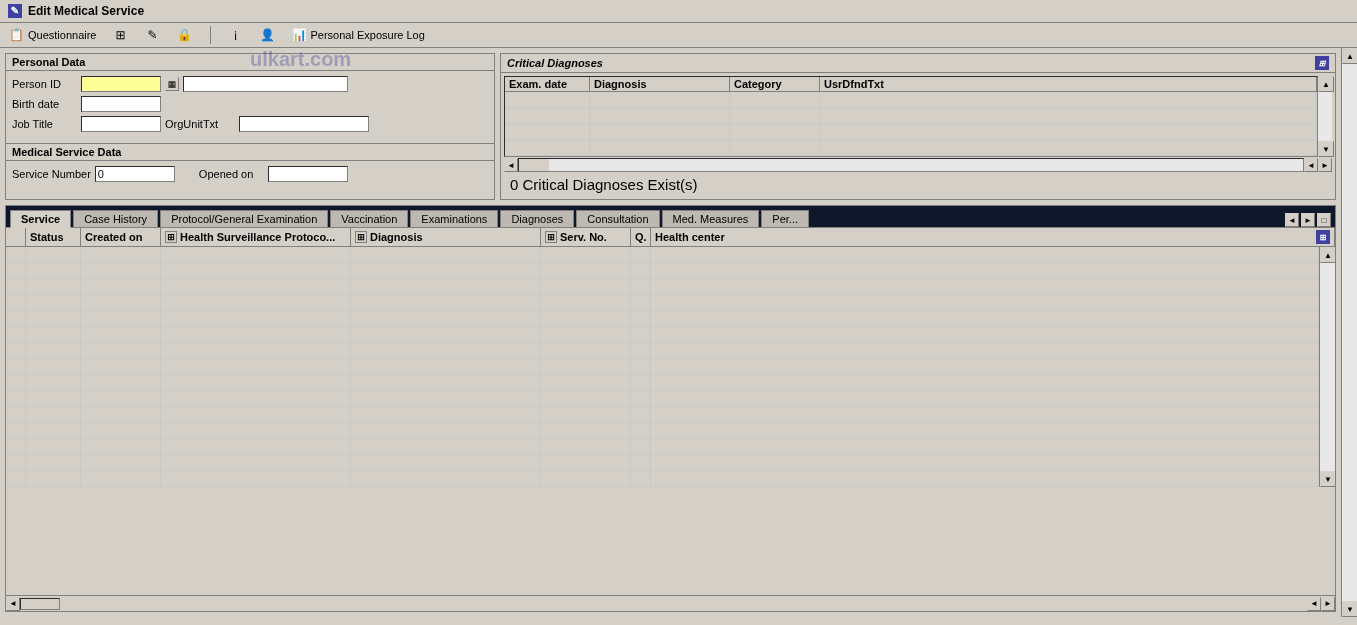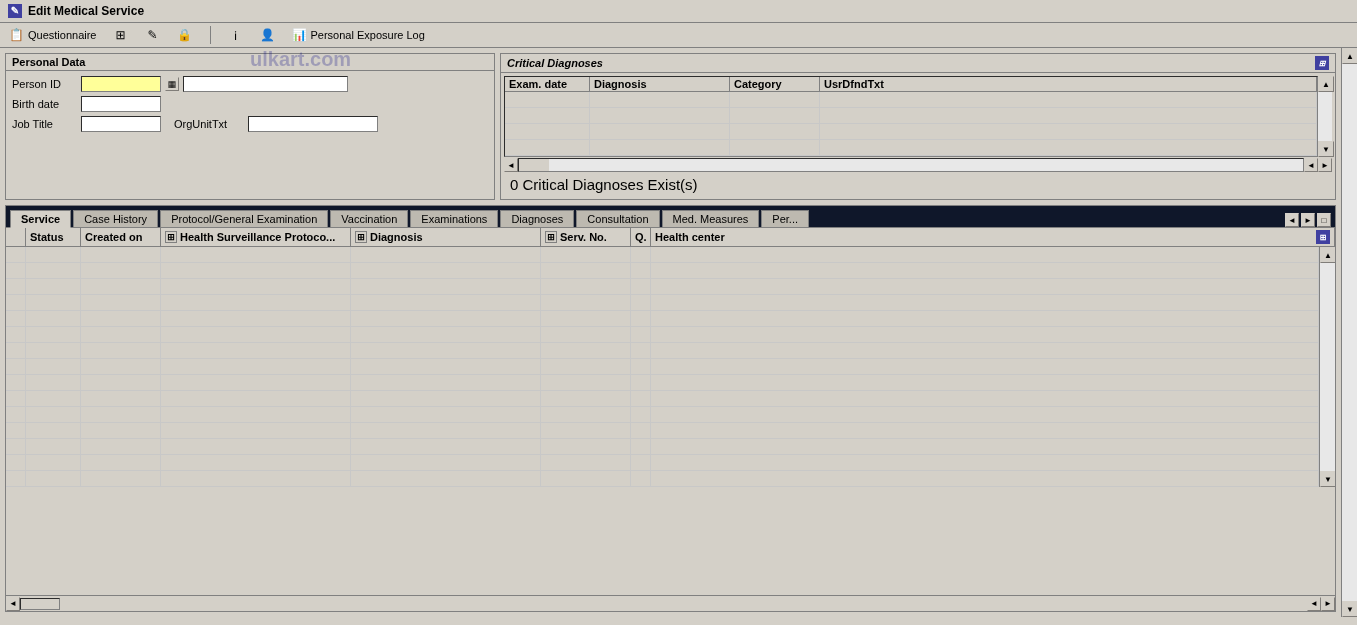--- a/index.html
+++ b/index.html
@@ -413,25 +413,36 @@
           </div>
 
           <div class="form-row">
             <span class="form-label">Birth date</span>
             <input type="text" class="form-input" style="width: 80px;">
           </div>
 
           <div class="form-row">
             <span class="form-label">Job Title</span>
             <input type="text" class="form-input" style="width: 80px;">
-            <span class="form-label" style="min-width:70px;margin-left:9px;">OrgUnitTxt</span>
+            <span class="form-label" style="min-width:70px;">OrgUnitTxt</span>
             <input type="text" class="form-input" style="width: 130px;">
           </div>
         </div>
 
+        <div style="border-top:1px solid #808080; margin-top:2px;">
+          <div class="panel-title">Medical Service Data</div>
+          <div class="panel-content">
+            <div class="form-row">
+              <span class="form-label">Service Number</span>
+              <input type="text" class="form-input" style="width: 80px;" value="0">
+              <span style="margin-left:20px;" class="form-label">Opened on</span>
+              <input type="text" class="form-input" style="width: 80px;">
+            </div>
+          </div>
+        </div>
       </div>
 
       <div class="panel critical-diagnoses-panel">
         <div class="panel-title" style="display:flex;align-items:center;justify-content:space-between;font-style:italic;">
           <span>Critical Diagnoses</span>
           <div class="grid-icon">⊞</div>
         </div>
         <div style="display:flex; flex-direction:column; padding:3px;">
           <div style="display:flex;">
             <div style="flex:1; border:1px inset #808080;">

